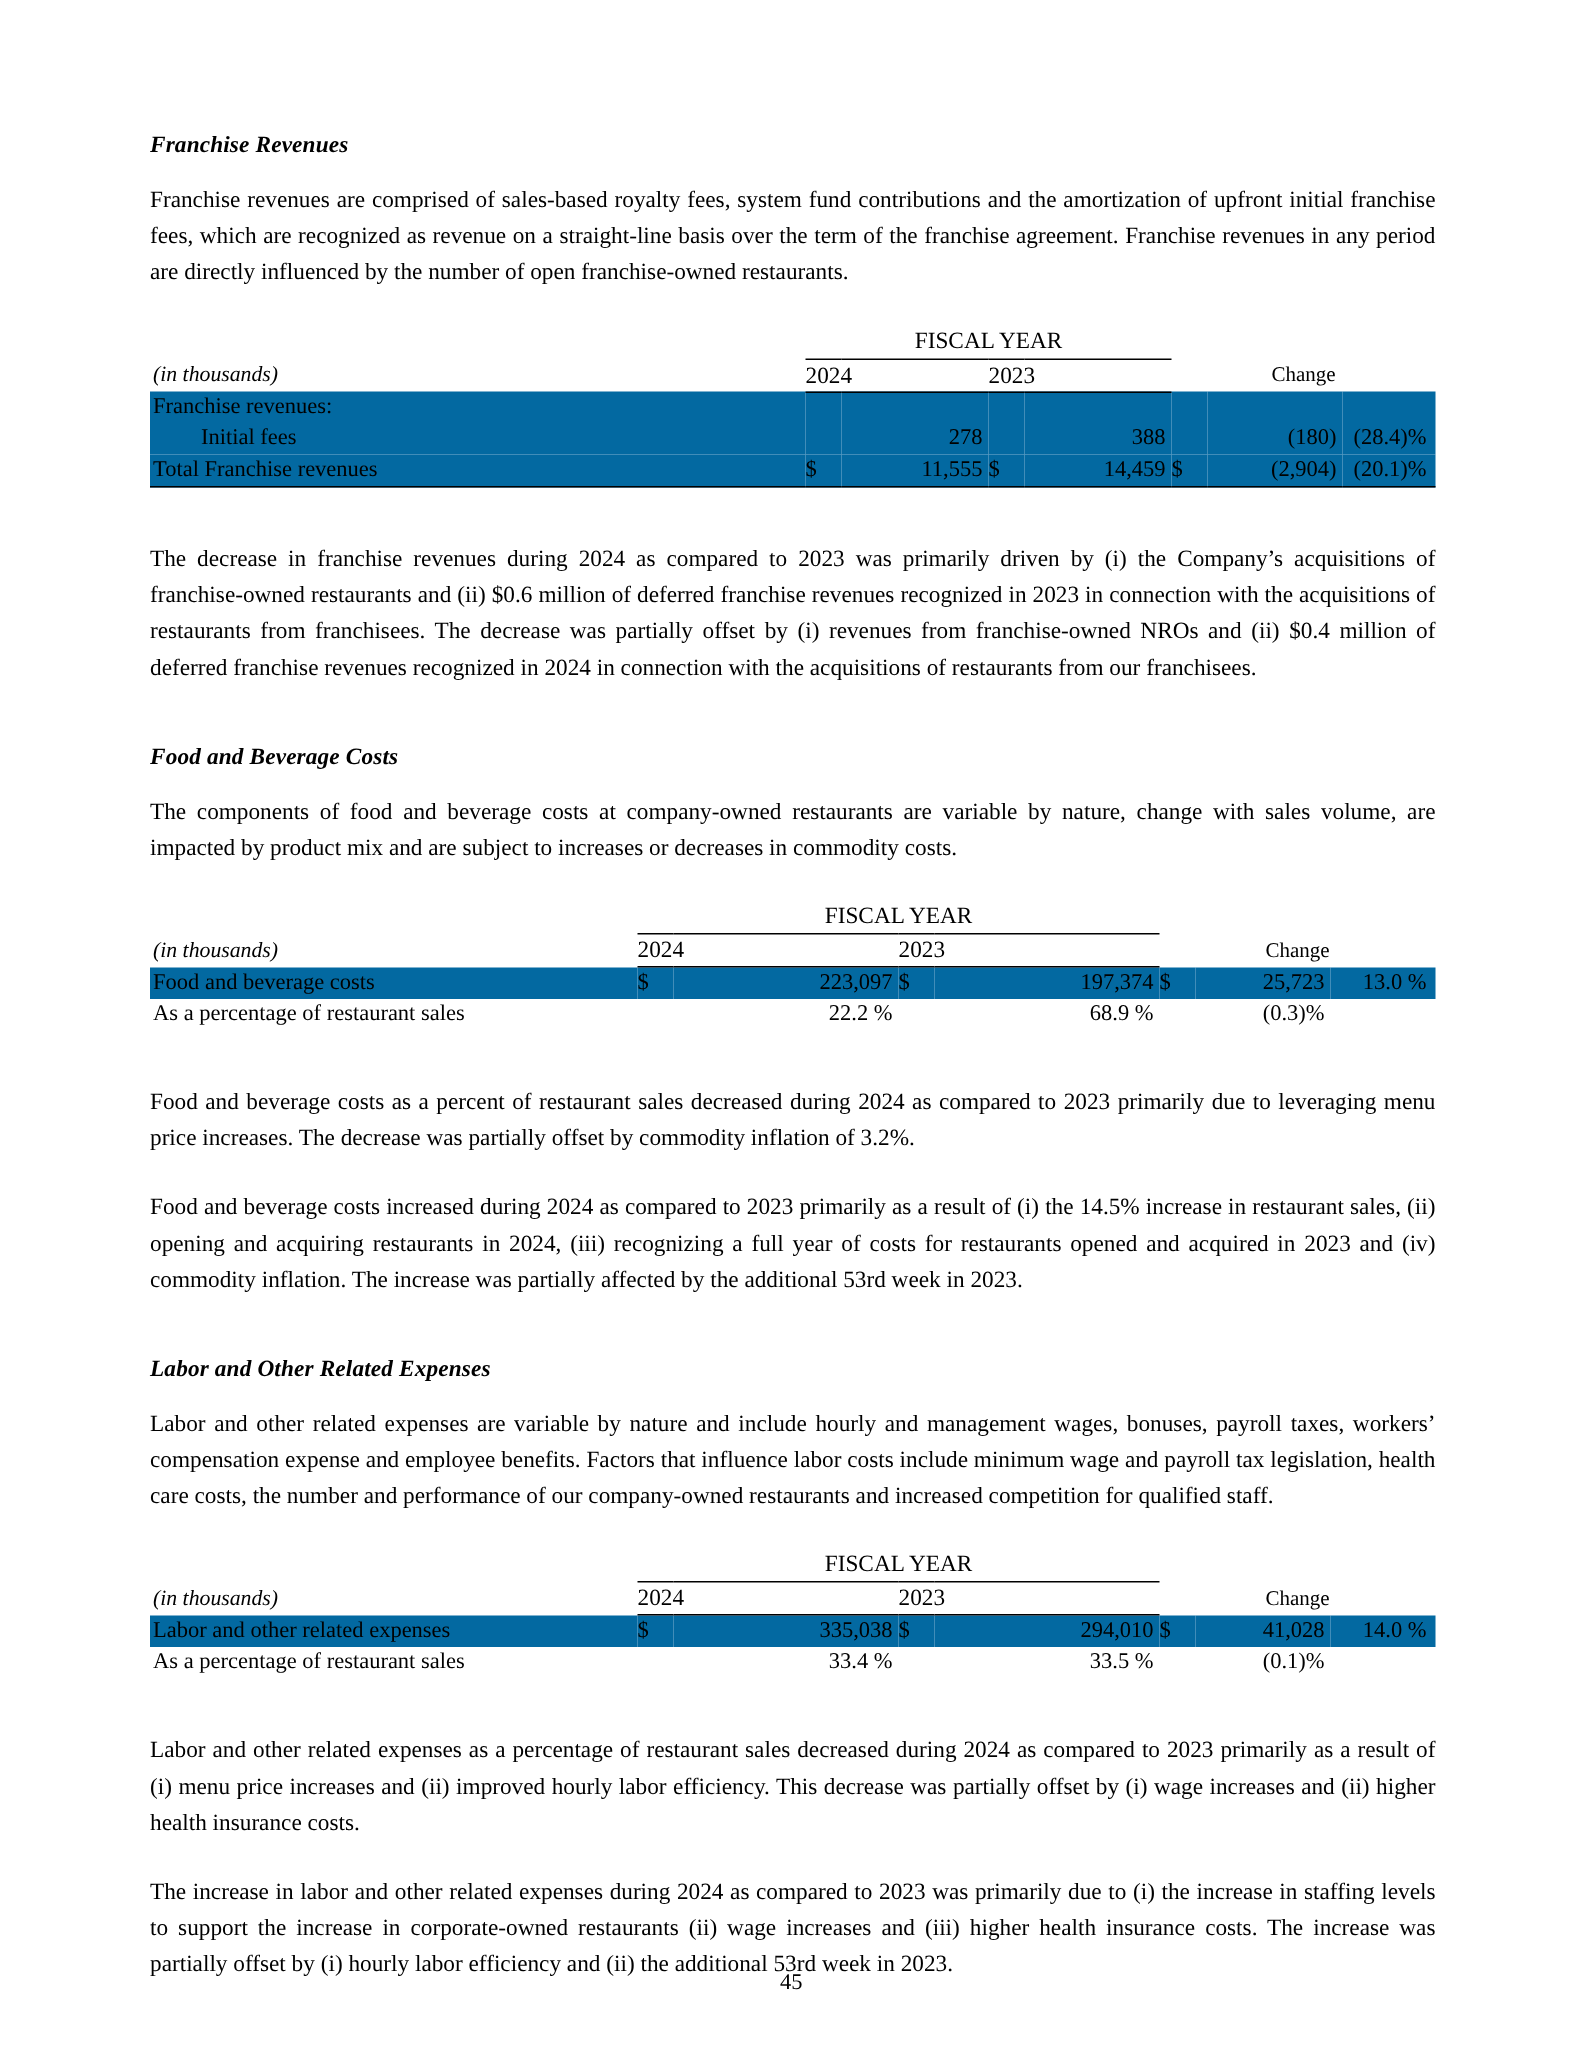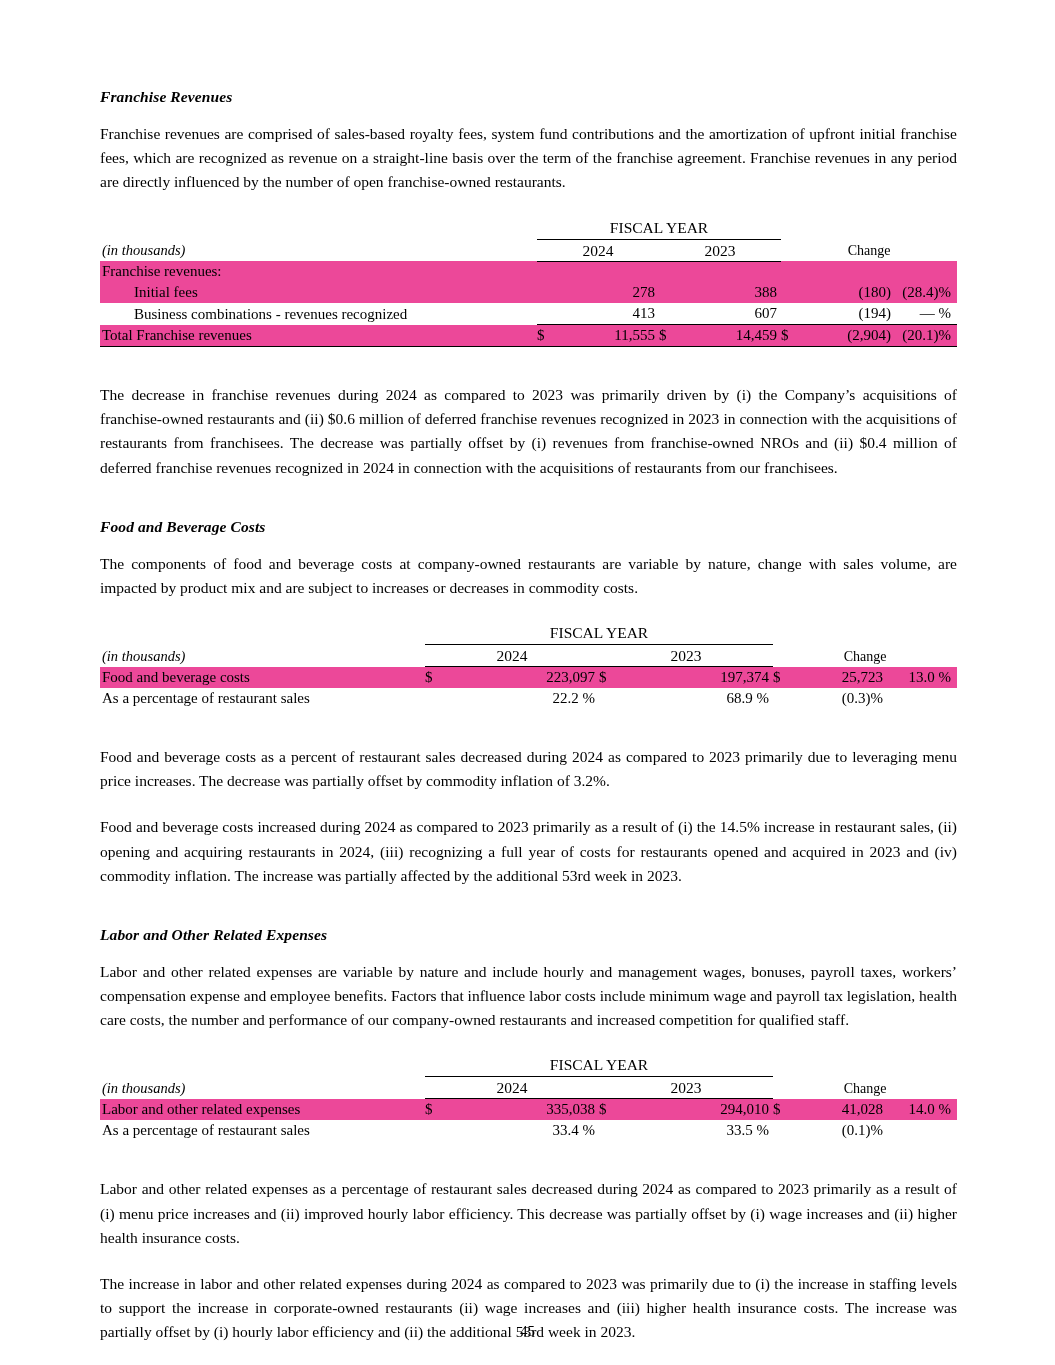--- a/index.html
+++ b/index.html
@@ -53,37 +53,37 @@
     font-weight: normal;
   }
   .fy-head {
     text-align: center;
     font-weight: bold;
     font-size: 15.5px;
     border-bottom: 1.3px solid #000;
     padding-bottom: 2px !important;
   }
   .yr-head {
-    text-align: center;
+    text-align: left;
     font-weight: bold;
     font-size: 15.5px;
     border-bottom: 1.3px solid #000;
     padding-bottom: 1px !important;
   }
   .chg-head {
     text-align: center;
     font-weight: bold;
     font-size: 14px;
   }
   .in-thousands {
     font-style: italic;
     font-size: 14.5px;
     padding-left: 2px !important;
   }
-  .row-shaded td { background: #ec4899; }
+  .row-shaded td { background: #0369a1; }
   .lbl { text-align: left; padding-left: 2px !important; }
   .lbl-ind1 { text-align: left; padding-left: 34px !important; }
   .cur { text-align: left; width: 22px; }
   .num { text-align: right; padding-right: 4px !important; }
   .pct { text-align: right; padding-right: 6px !important; }
   .dbl-bottom td {
     border-bottom: 1.2px solid #000;
   }
   .underline-cells td.ul { border-bottom: 1.1px solid #000; }
   .page-number {
@@ -143,30 +143,20 @@
       <tr class="row-shaded">
         <td class="lbl-ind1">Initial fees</td>
         <td class="cur"></td>
         <td class="num">278</td>
         <td class="cur"></td>
         <td class="num">388</td>
         <td class="cur"></td>
         <td class="num">(180)</td>
         <td class="pct">(28.4)%</td>
       </tr>
-      <tr class="underline-cells">
-        <td class="lbl-ind1">Business combinations - revenues recognized</td>
-        <td class="cur ul"></td>
-        <td class="num ul">413</td>
-        <td class="cur ul"></td>
-        <td class="num ul">607</td>
-        <td class="cur ul"></td>
-        <td class="num ul">(194)</td>
-        <td class="pct ul">— %</td>
-      </tr>
       <tr class="row-shaded dbl-bottom">
         <td class="lbl">Total Franchise revenues</td>
         <td class="cur">$</td>
         <td class="num">11,555</td>
         <td class="cur">$</td>
         <td class="num">14,459</td>
         <td class="cur">$</td>
         <td class="num">(2,904)</td>
         <td class="pct">(20.1)%</td>
       </tr>

